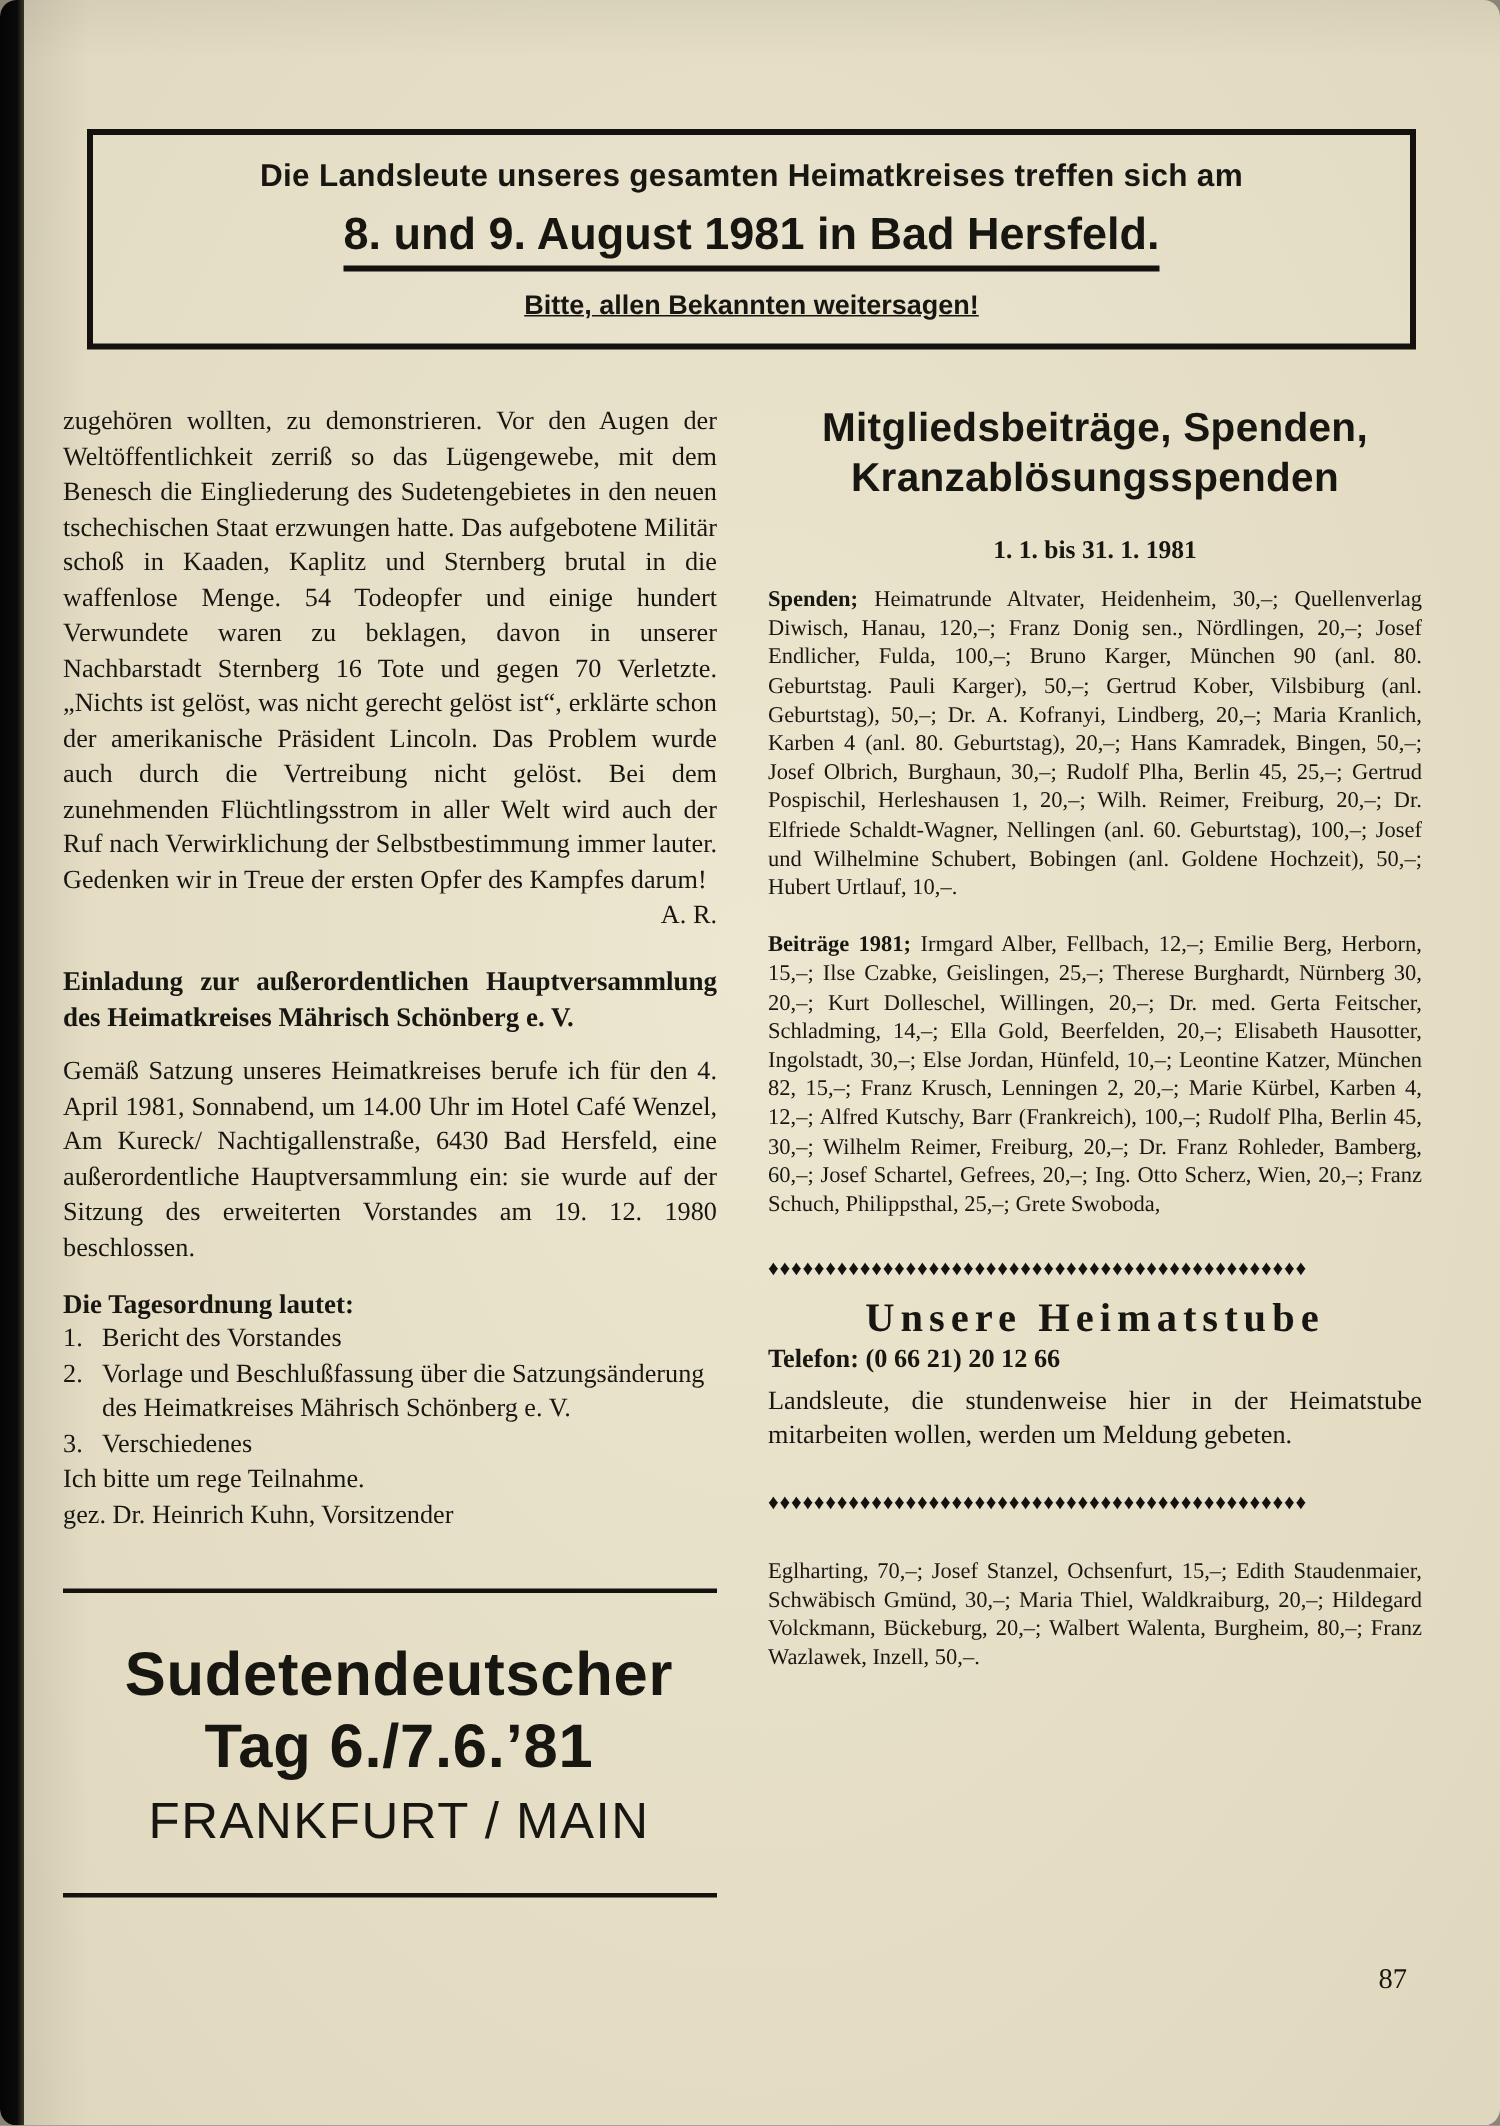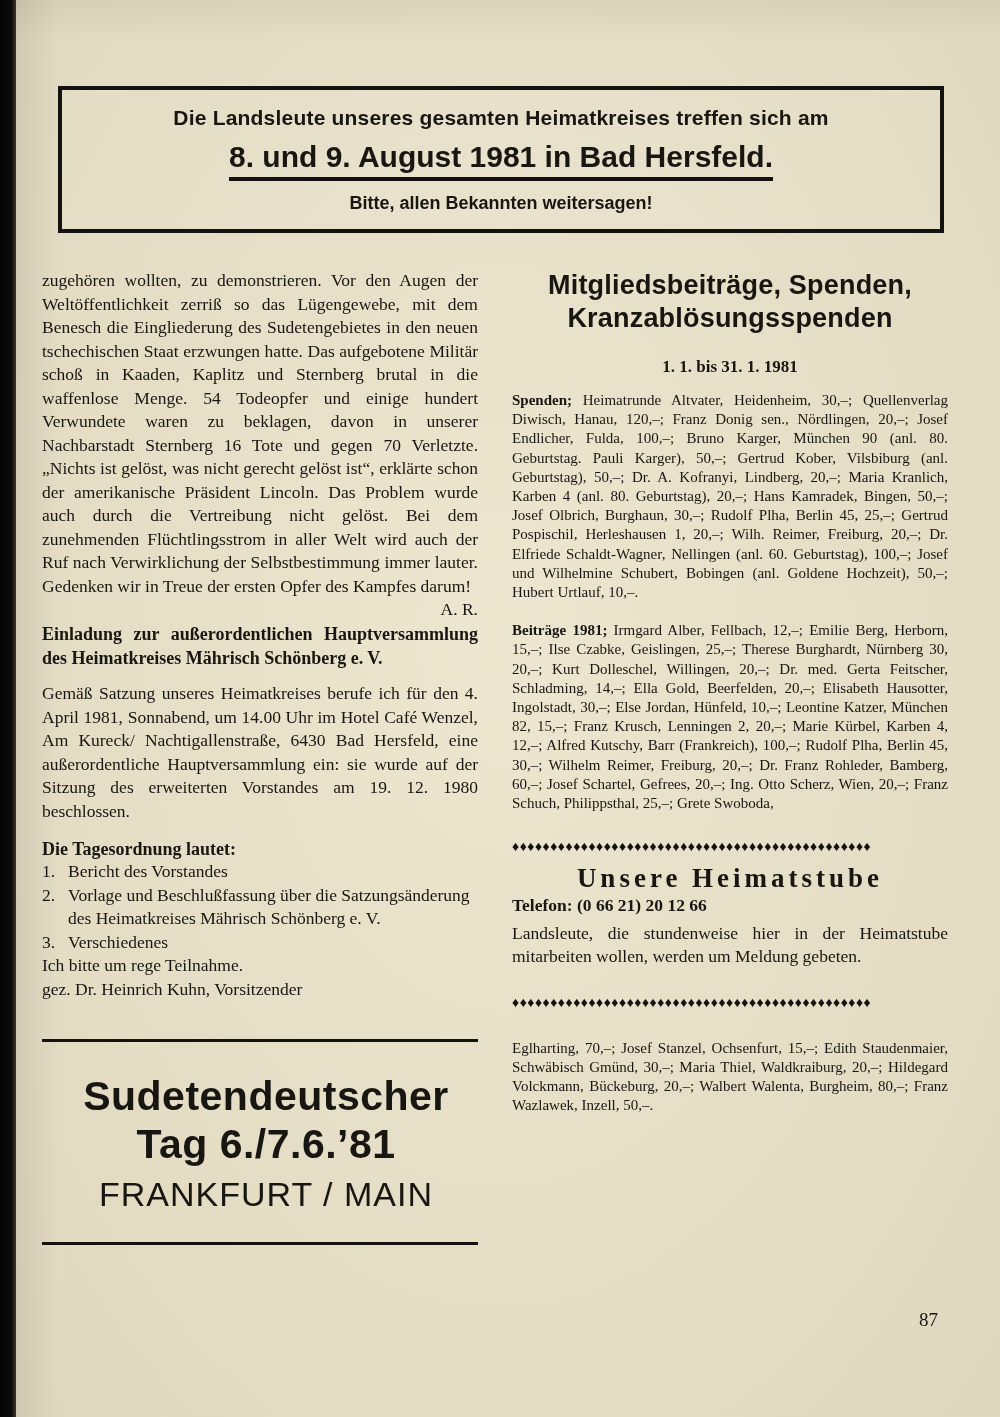--- a/index.html
+++ b/index.html
@@ -9,20 +9,21 @@
     width:1000px; height:1417px;
     margin:0 auto;
     background:#e9e1c6;
     background-image:
       linear-gradient(90deg, rgba(0,0,0,0.10) 0, rgba(0,0,0,0) 60px),
       linear-gradient(180deg, rgba(0,0,0,0.05) 0, rgba(0,0,0,0) 40px),
       radial-gradient(ellipse at 50% 45%, rgba(255,255,255,0.18), rgba(0,0,0,0.04) 95%);
     color:#181611;
     overflow:hidden;
     font-family:"Liberation Serif", serif;
+    border-radius:11px;
   }
   .binding-strip {
     position:absolute; left:0; top:0; width:16px; height:100%;
     background:linear-gradient(90deg,#050505 0,#0a0a0a 70%,#3a3528 100%);
   }
   
   .banner {
     margin:86px 56px 0 58px;
     border:4px solid #14120e;
     padding:16px 20px 15px;
@@ -31,34 +32,34 @@
     background:rgba(255,255,255,0.06);
   }
   .banner-line1 { font-size:21px; font-weight:bold; letter-spacing:0.2px; }
   .banner-line2 {
     display:inline-block;
     margin-top:10px;
     font-size:30px; font-weight:bold;
     border-bottom:4px solid #14120e;
     padding-bottom:3px;
   }
-  .banner-line3 { margin-top:12px; font-size:18px; font-weight:bold; }
+  .banner-line3 { margin-top:12px; font-size:18px; font-weight:bold;text-decoration:underline; }
   
   .columns {
     display:flex;
     margin:36px 52px 0 42px;
     gap:34px;
   }
   .col-left  { flex:0 0 436px; }
   .col-right { flex:1; min-width:0; }
   
   .body-lg { font-size:17.5px; line-height:23.5px; text-align:justify; }
   .sig { float:right; padding-left:18px; }
   .inv-heading {
-    margin-top:24px;
+    margin-top:44px;
     font-weight:bold; font-size:18px; line-height:24px;
     text-align:justify;
   }
   .inv-para { margin-top:12px; }
   .agenda-heading { margin-top:16px; font-weight:bold; font-size:18px; }
   .agenda-item { display:flex; font-size:17.5px; line-height:23.5px; }
   .agenda-num { flex:0 0 26px; }
   .agenda-text { flex:1; }
   .agenda-note { font-size:17.5px; line-height:23.5px; }
   .event-box {

